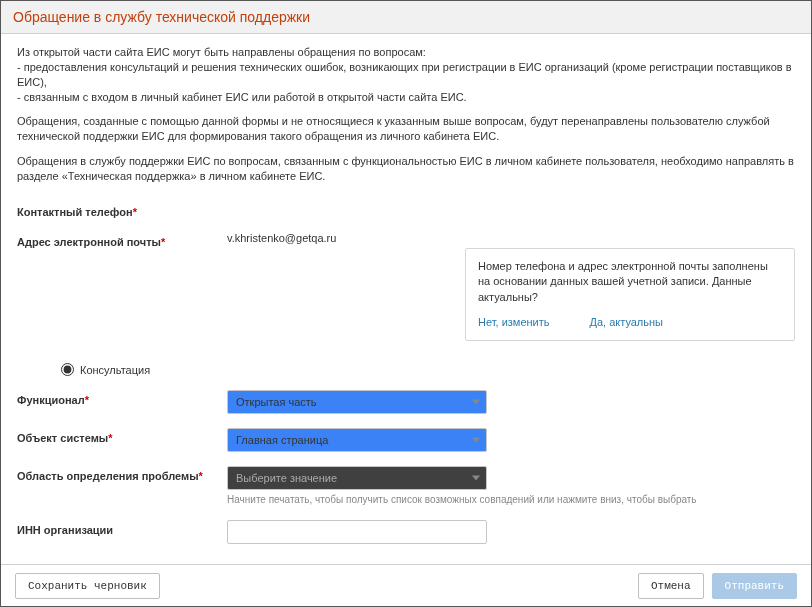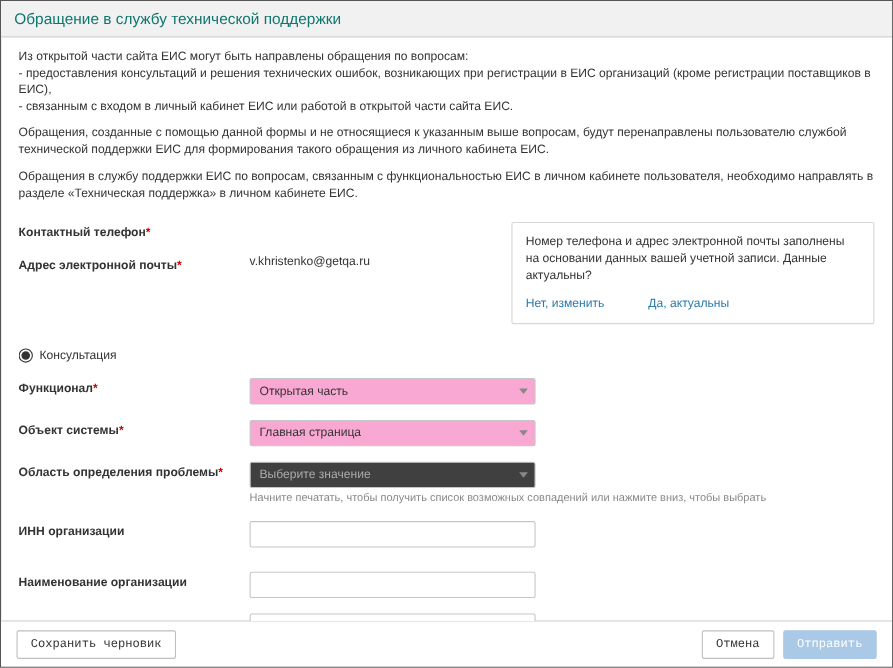--- a/index.html
+++ b/index.html
@@ -12,21 +12,21 @@
     height: 607px;
     overflow: hidden;
     border: 1px solid #555;
     position: relative;
   }
   .header {
     background: #f1f1f1;
     border-bottom: 1px solid #d0d0d0;
     padding: 8px 12px;
     font-size: 14px;
-    color: #0f766e;
+    color: #c2410c;
   }
   .viewport {
     position: absolute;
     top: 32px;
     bottom: 42px;
     left: 0;
     right: 0;
     overflow-y: scroll;
     padding: 12px 16px 12px 16px;
   }
@@ -60,42 +60,43 @@
     padding: 10px 12px;
     width: 330px;
     margin-left: auto;
     font-size: 11px;
     color: #333;
     line-height: 1.4;
   }
   .notice-row {
     display: flex;
     align-items: flex-start;
+    flex-direction: column;
   }
   .notice-links {
     margin-top: 10px;
     display: flex;
     gap: 40px;
   }
   .notice-links a {
     color: #2a7ab0;
     text-decoration: none;
     font-size: 11px;
     cursor: pointer;
   }
   .left-block { flex: 1; }
-  .radio-wrap { display: flex; align-items: center; gap: 6px; }
+  .radio-wrap { display: flex; align-items: center; gap: 6px; margin-left: 44px; }
   .radio-wrap input { accent-color: #333; }
   .select {
     position: relative;
     width: 260px;
     height: 24px;
     border: 1px solid #c6c6c6;
     border-radius: 2px;
-    background: #f9a8d4;
+    background: #3b82f6;
     display: flex;
     align-items: center;
     padding: 0 22px 0 8px;
     font-size: 11px;
     color: #333;
     cursor: pointer;
   }
   .select.disabled { color: #aaa; background: #404040; }
   .select .chev {
     position: absolute;

